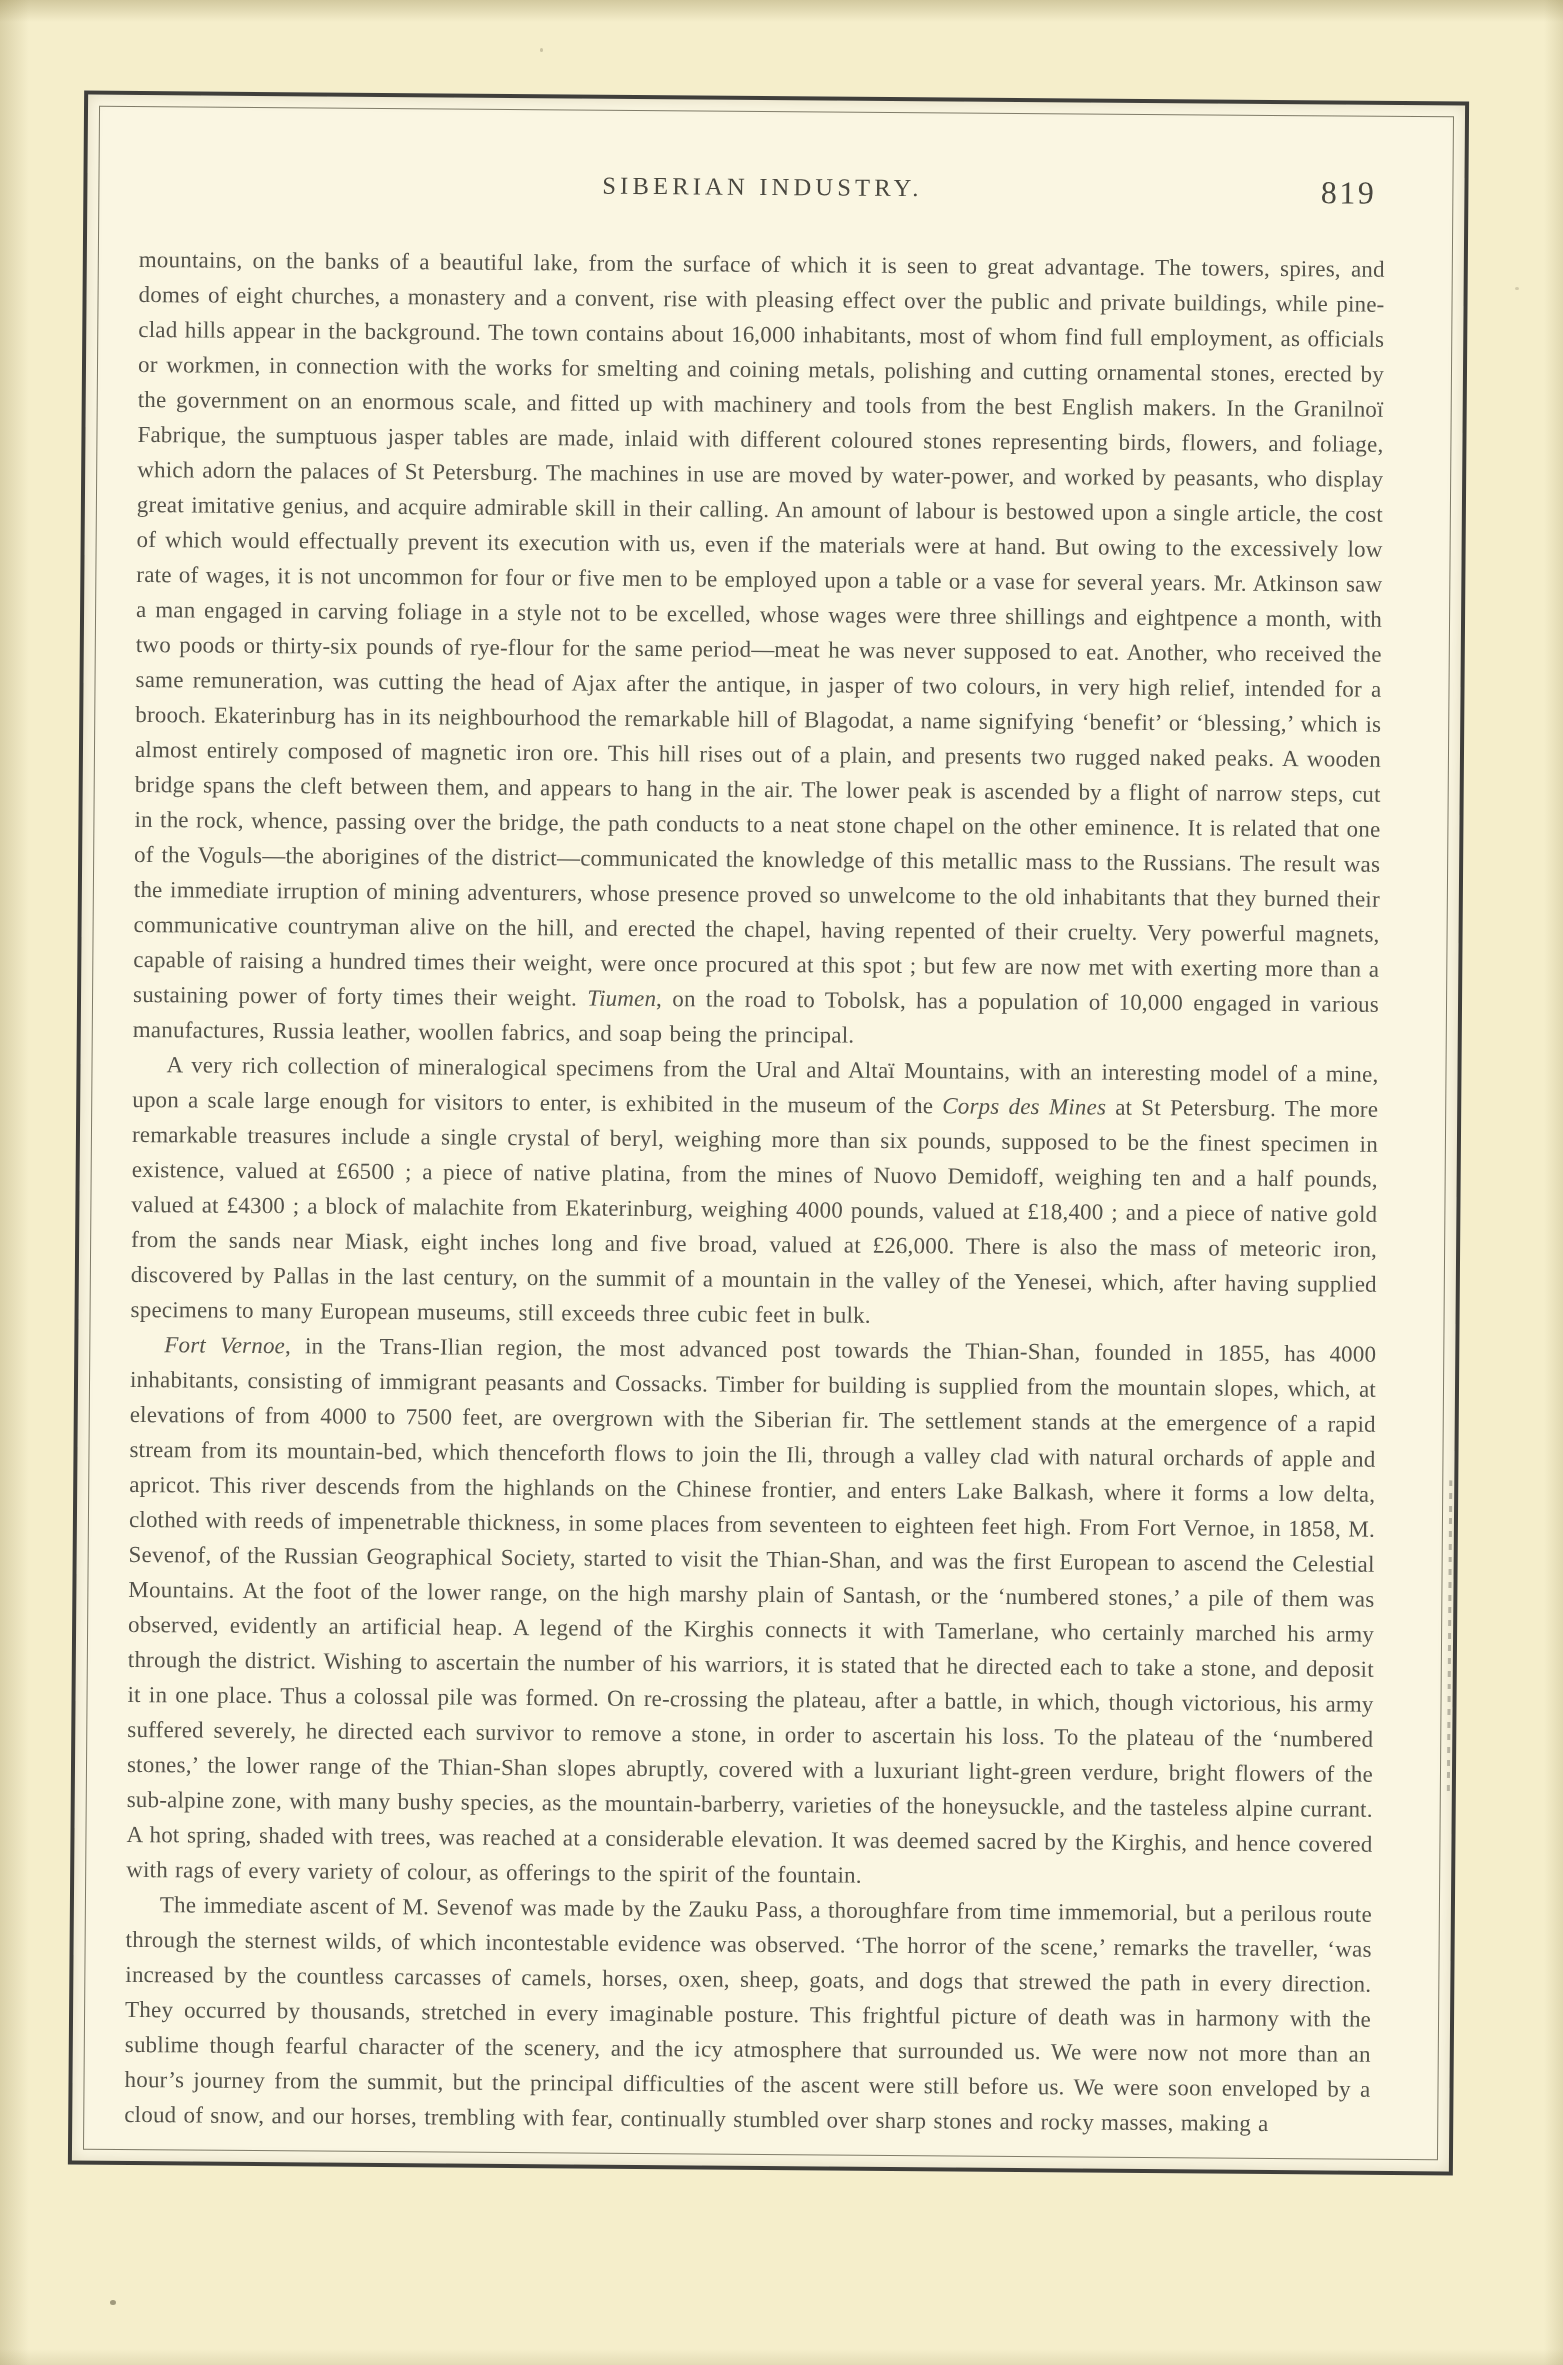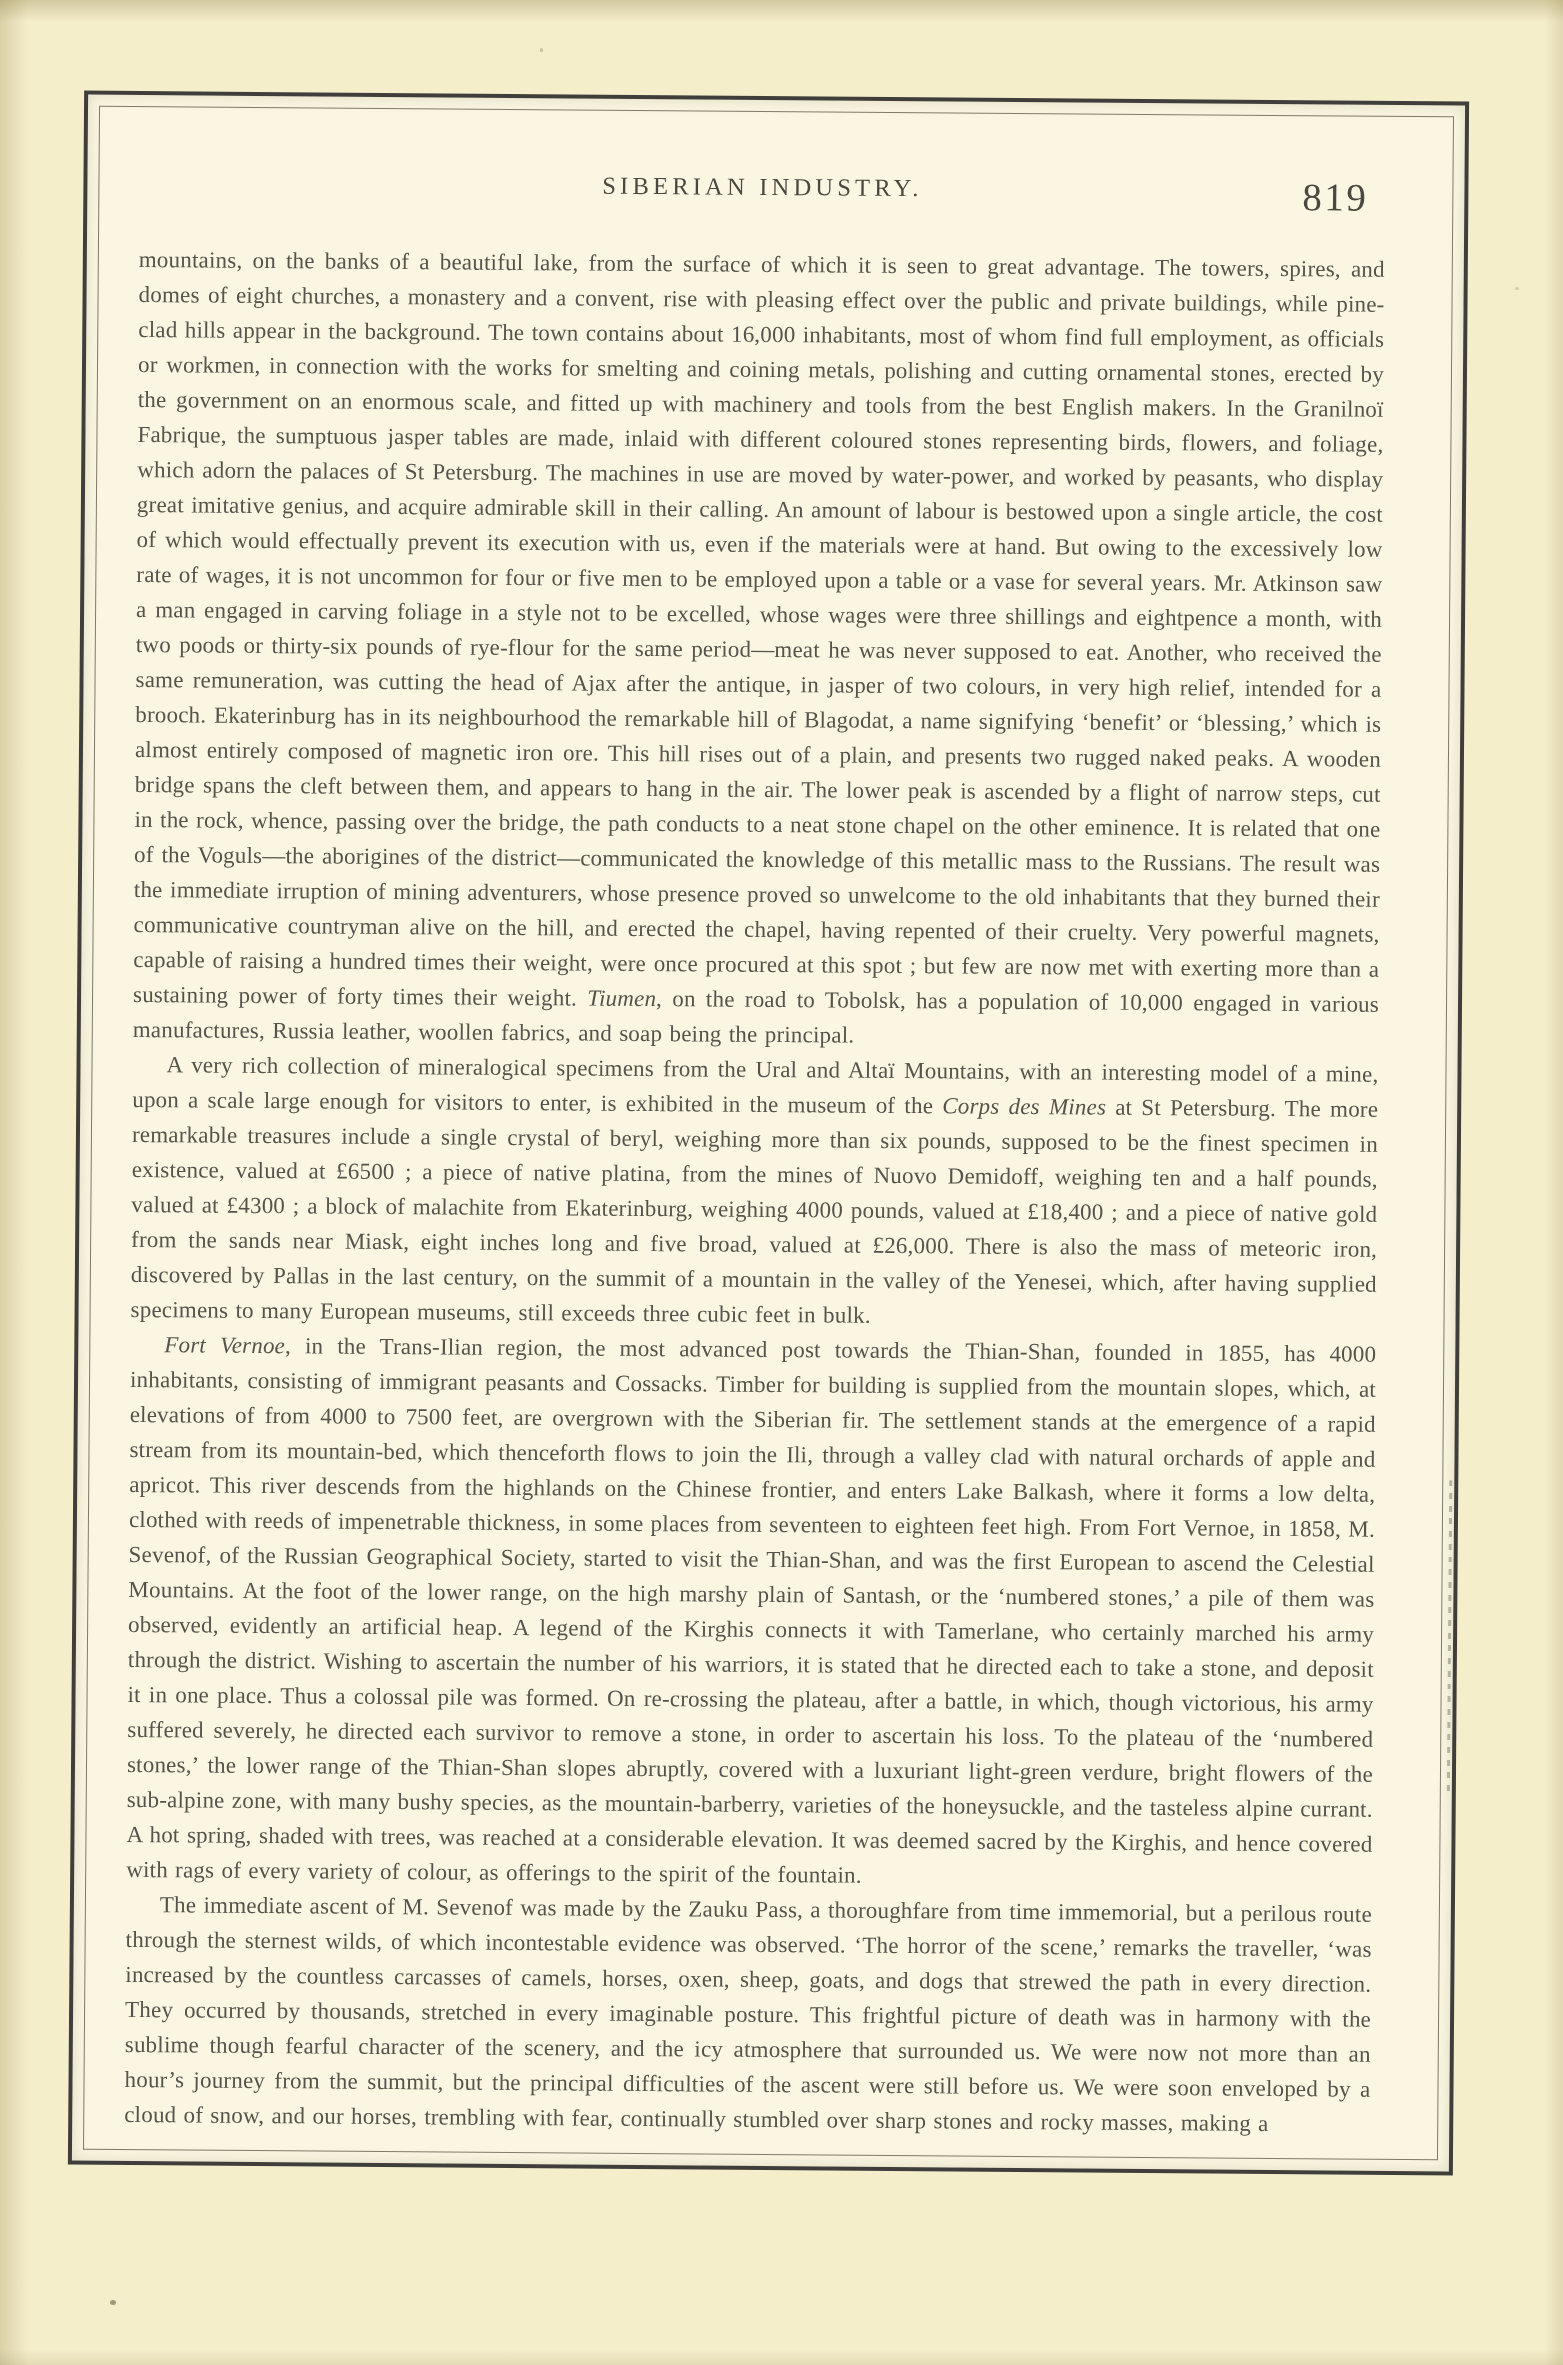--- a/index.html
+++ b/index.html
@@ -54,22 +54,22 @@
   }
   .pagehead .title{
     display:block;
     text-align:center;
     font-size:24.5px;
     letter-spacing:4.2px;
     color:var(--ink-head);
   }
   .pagehead .pagenum{
     position:absolute;
-    right:17px; top:-3.4px;
-    font-size:39px;
+    right:9px; top:-3.4px;
+    font-size:32px;
     letter-spacing:2.5px;
     color:var(--ink-head);
     margin-left:36px;
   }
   .bodytext{
     margin-top:37px;
     color:var(--ink);
     font-size:23px;
     line-height:35px;
     text-align:justify;

